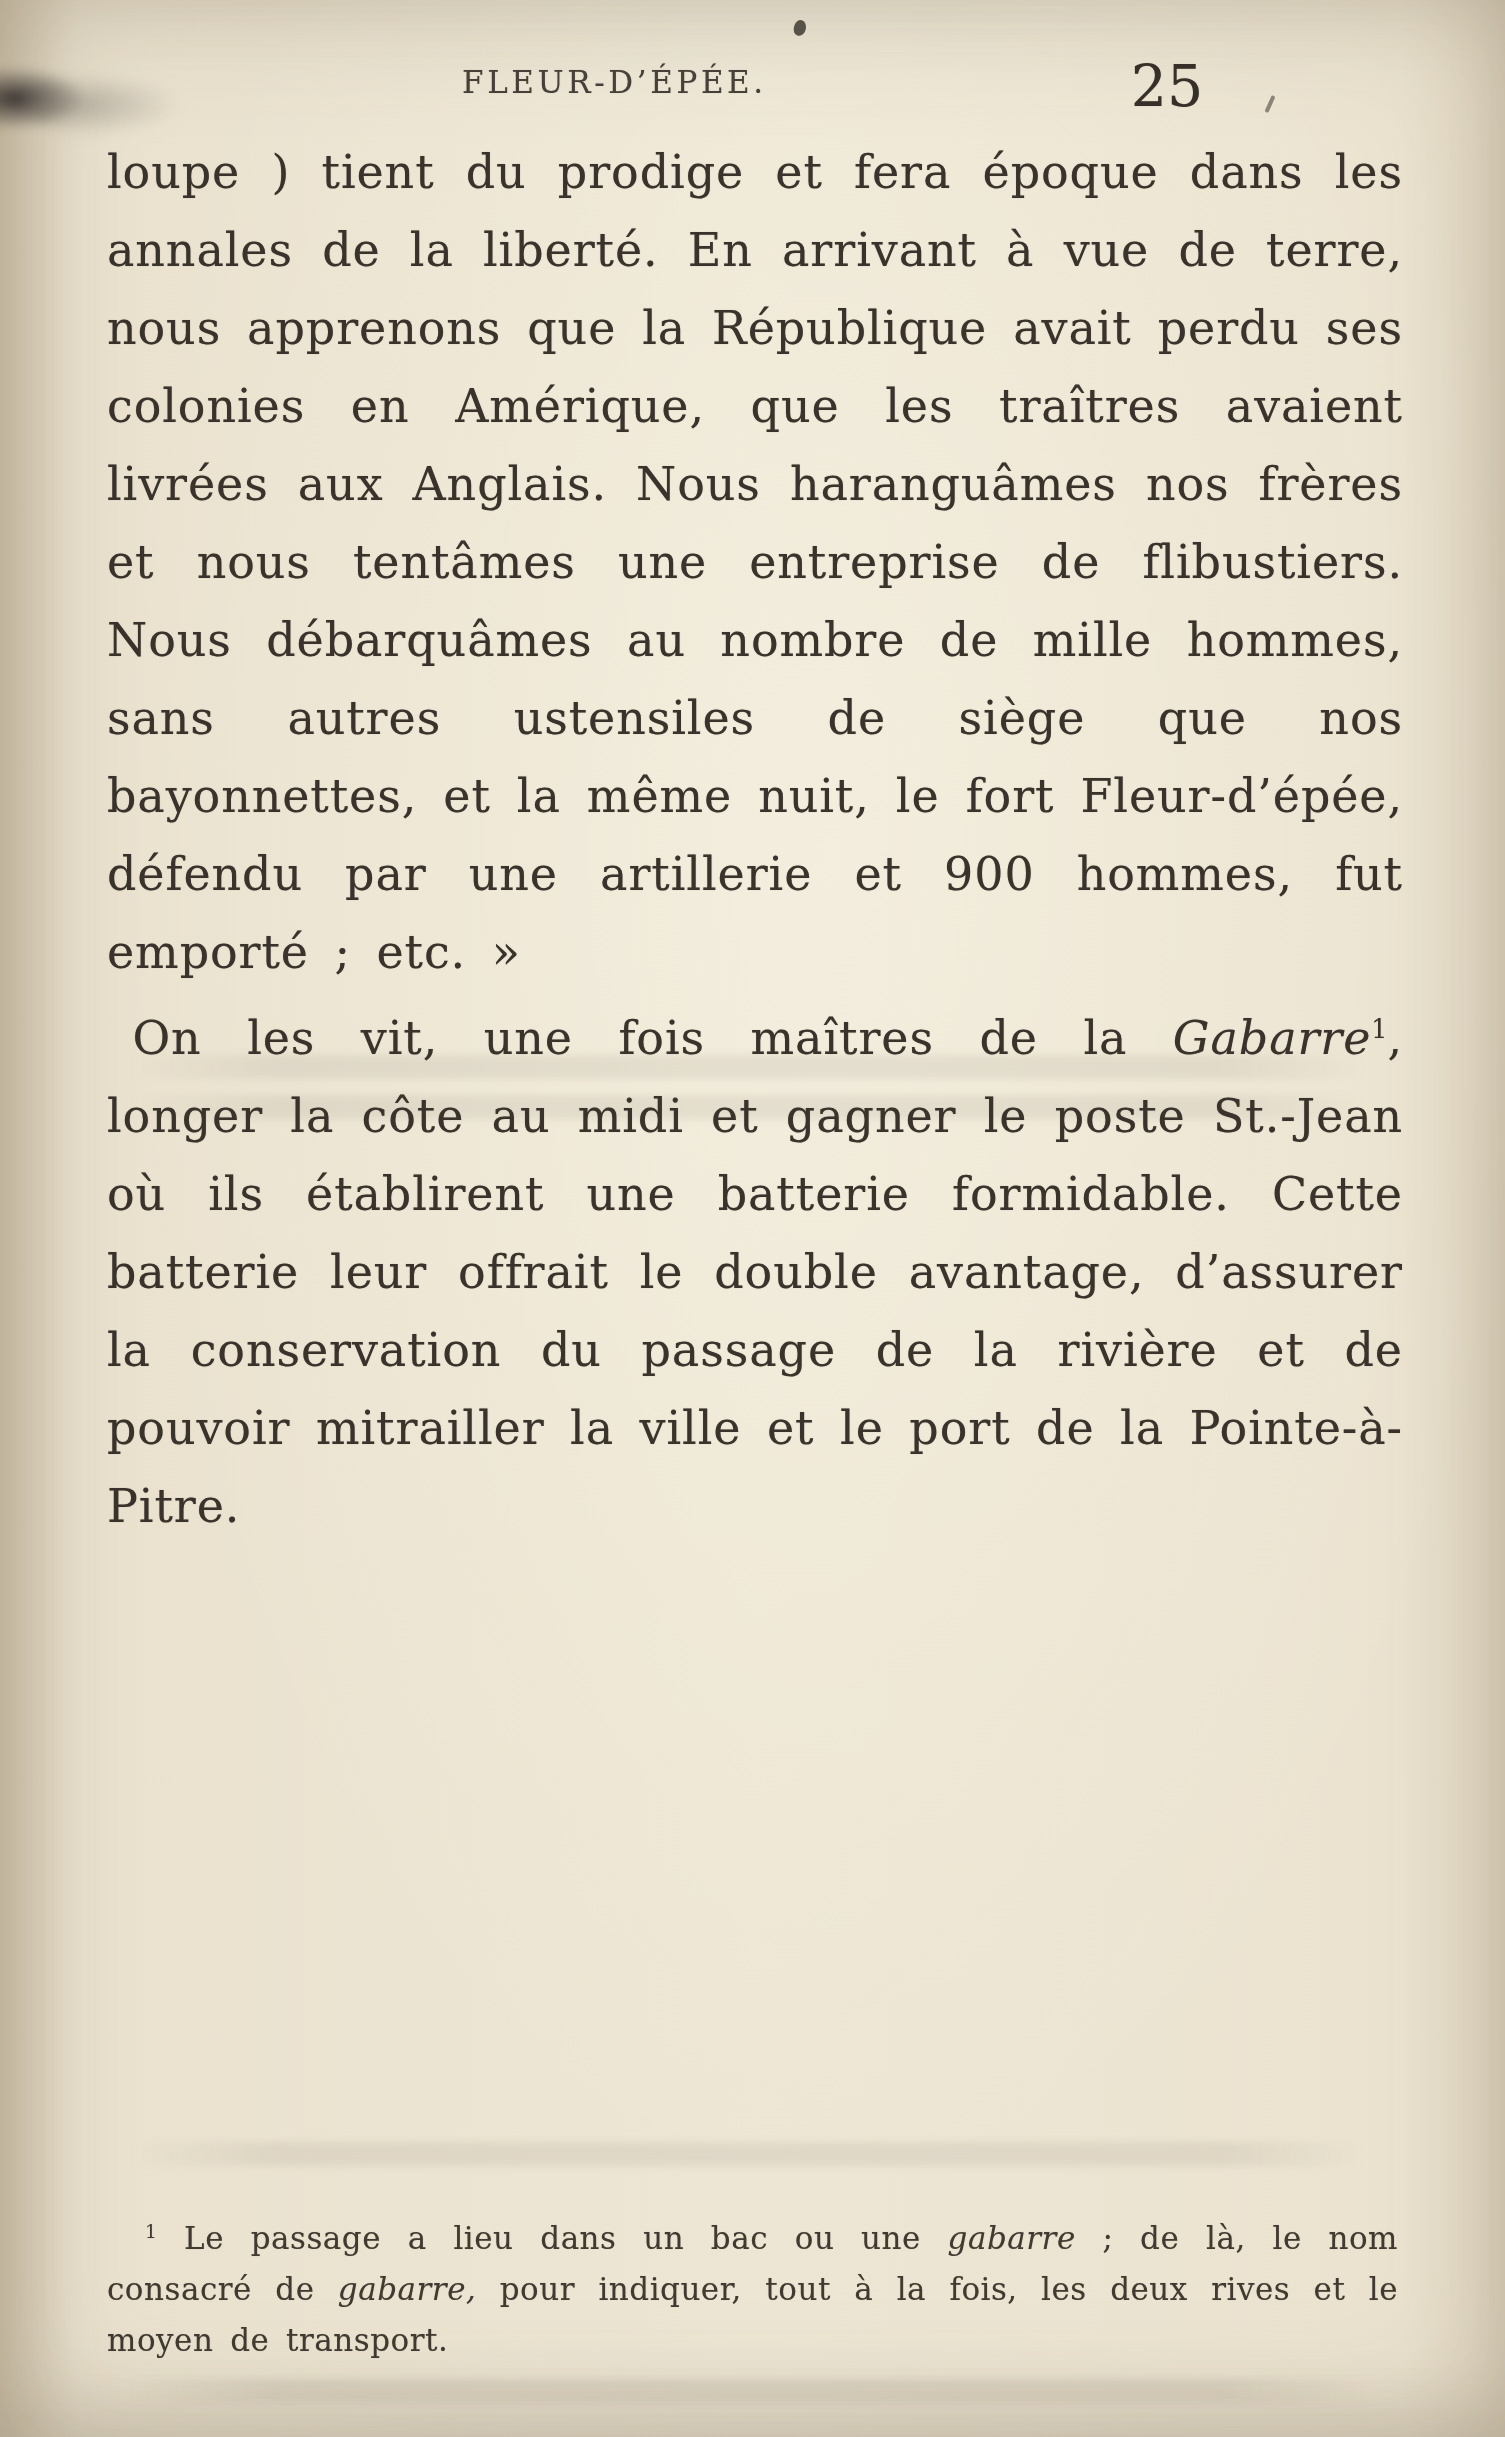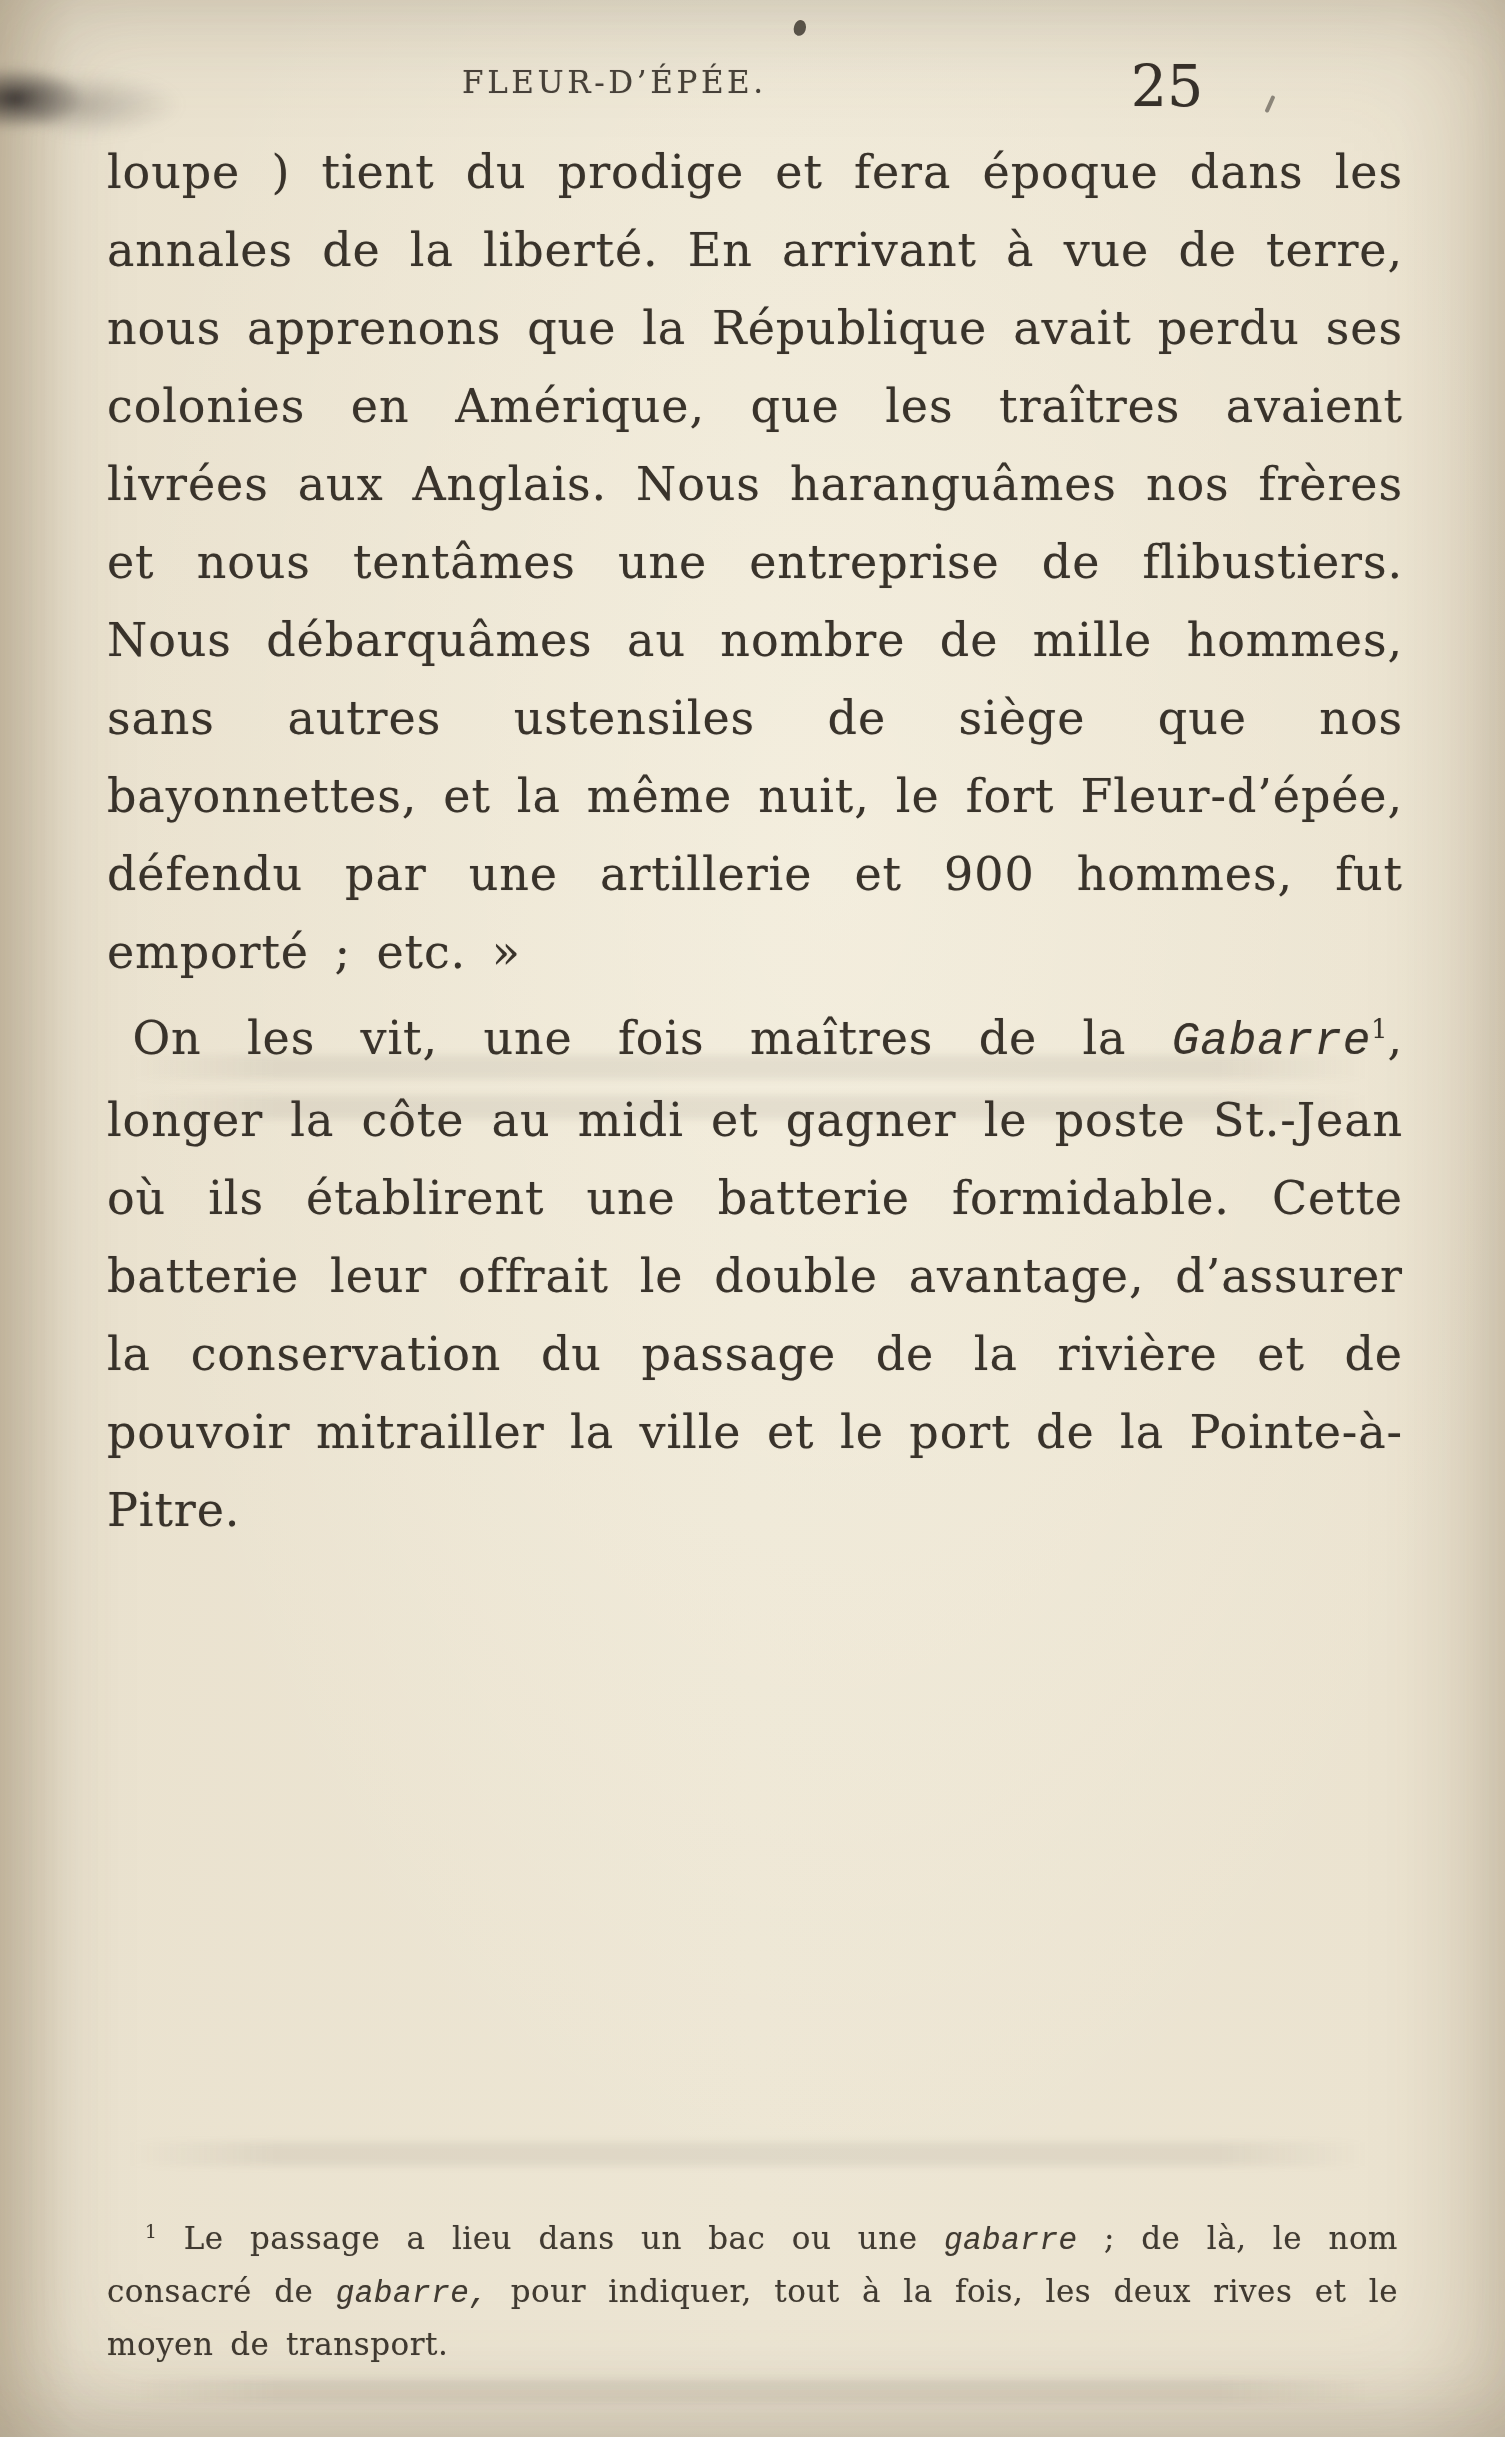--- a/index.html
+++ b/index.html
@@ -54,21 +54,21 @@
     text-align:justify;
     word-spacing:10px;
     letter-spacing:0.9px;
     color:#39332b;
     text-shadow:0 0 0.9px rgba(57,51,44,0.40);
   }
   .para-first { text-indent:0; }
   .para-second { margin-top:171px; text-indent:56px; }
   .para-third  { margin-top:7.3px;  text-indent:25.5px; }
 
-  .italic { font-style:italic;font-family:Liberation Mono, monospace; }
+  .italic { font-style:italic; }
   sup.note-ref {
     font-size:0.55em;
     vertical-align:super;
     line-height:0;
     letter-spacing:0;
   }
 
   
   .footnote {
     position:absolute;

